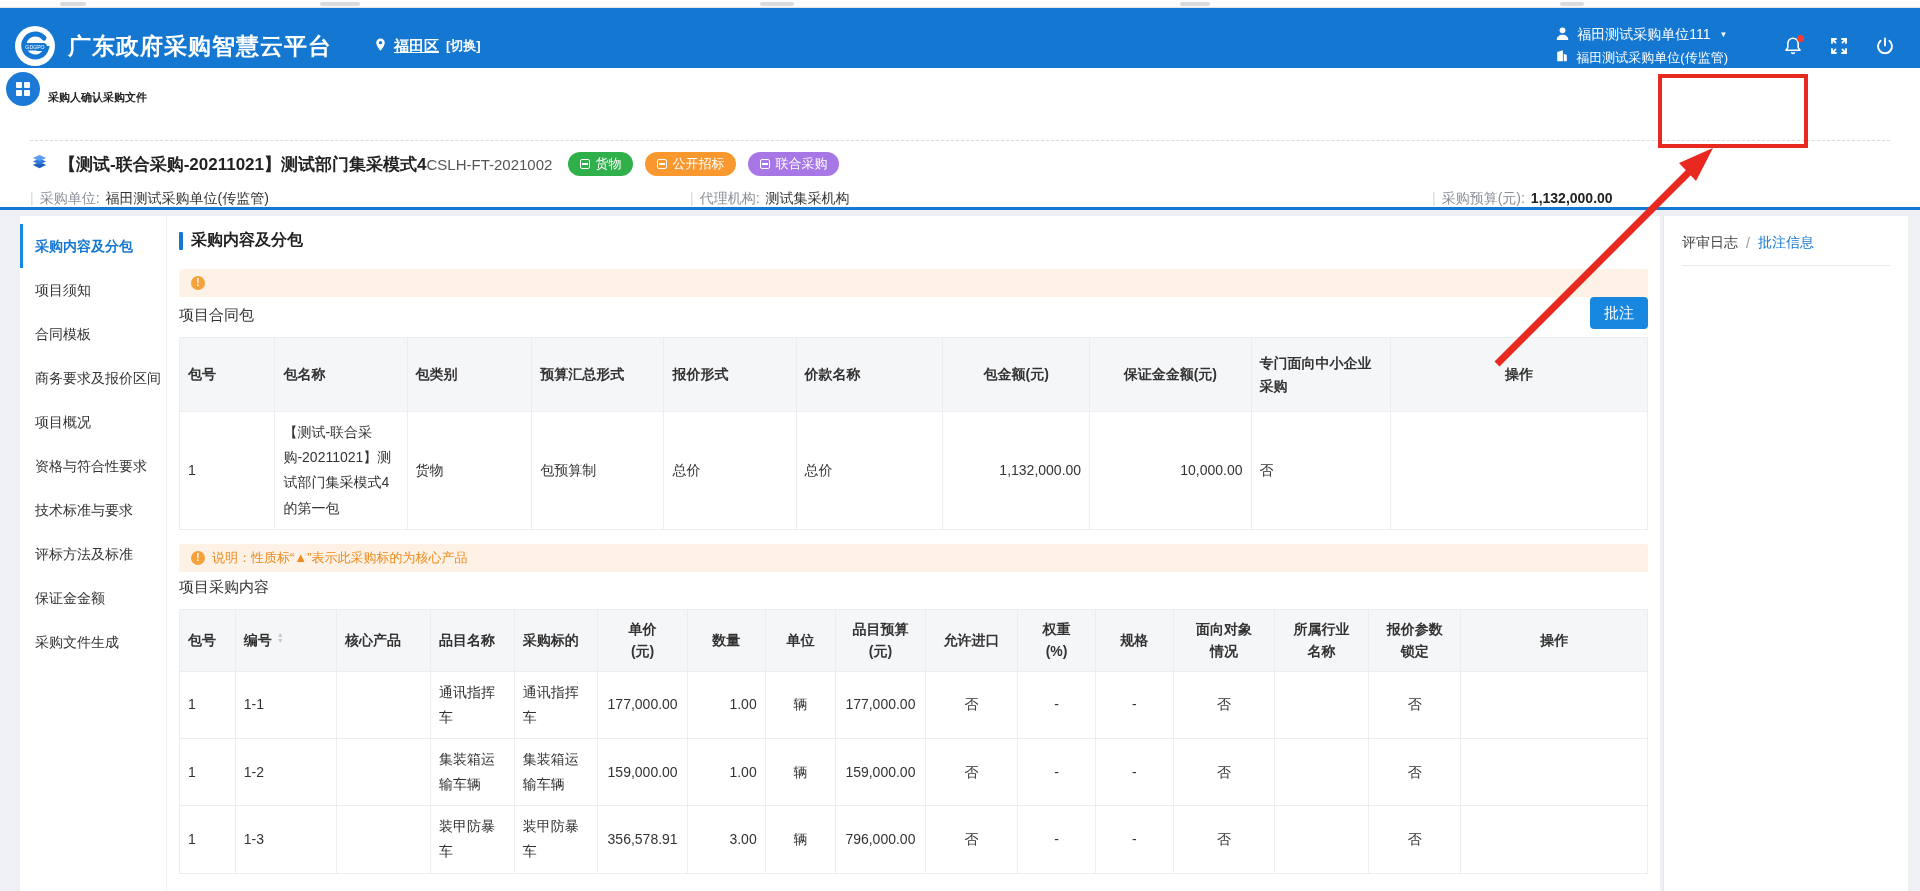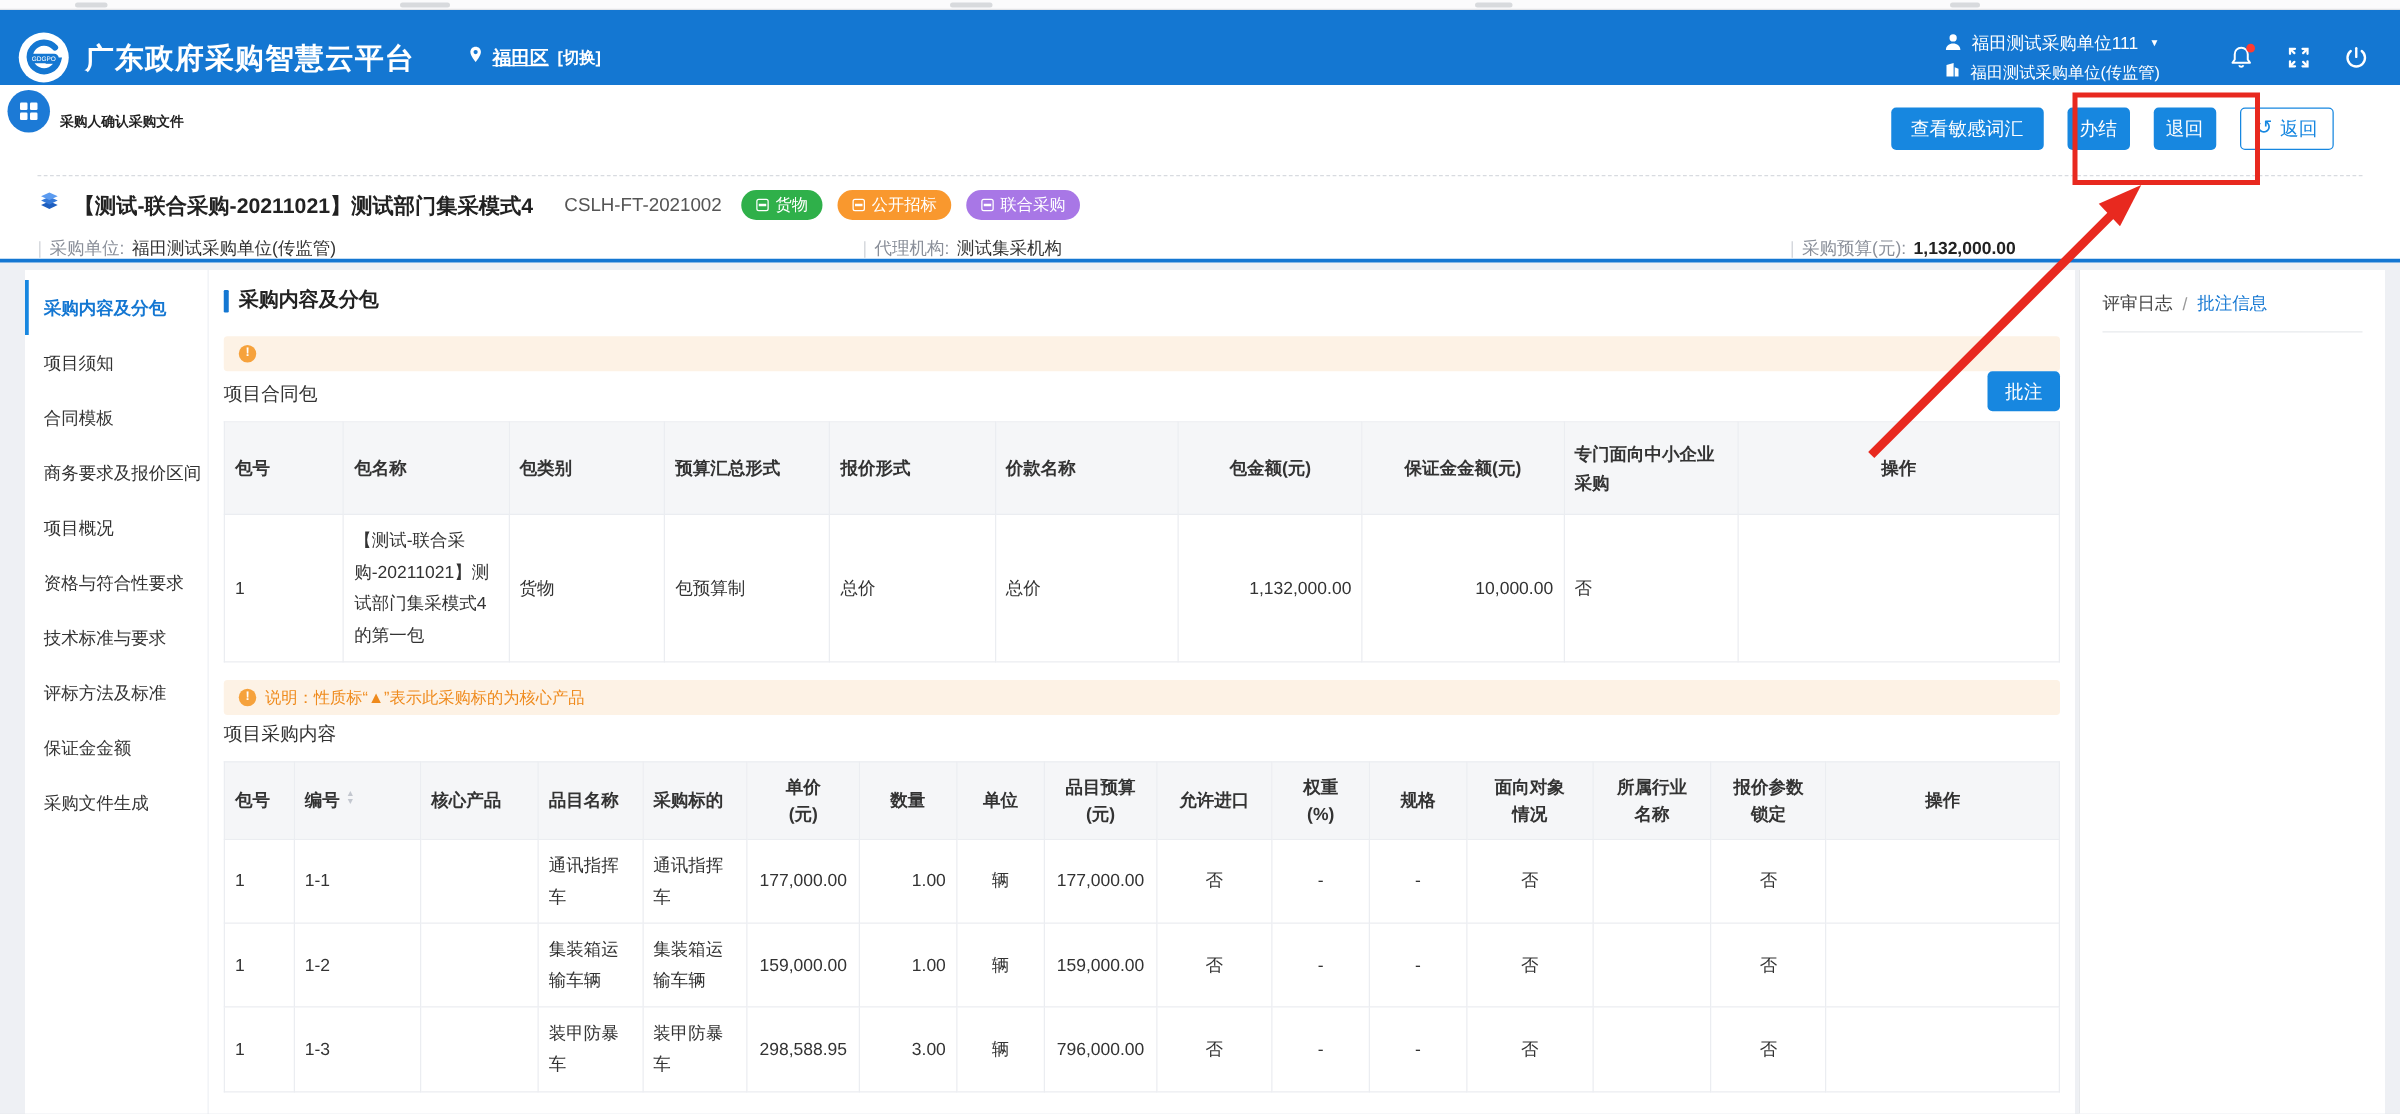--- a/index.html
+++ b/index.html
@@ -32,21 +32,21 @@
   .badge-grid i { background:#fff; border-radius:1px; }
   .page-title { position:absolute; left:48px; top:22px; font-size:11px; font-weight:700; color:#222; }
   .head-actions { position:absolute; right:53px; top:18px; display:flex; gap:19px; }
   .btn { height:34px; border:none; border-radius:4px; background:#1787e0; color:#fff; font-size:15px; padding:0 16px; display:flex; align-items:center; cursor:pointer; font-family:inherit; }
   .btn.sm { padding:0 10px; }
   .btn.plain { background:#fff; border:1px solid #1787e0; color:#1787e0; gap:6px; padding:0 12px; }
   .btn.plain .undo { font-size:16px; line-height:1; }
   .dash-line { position:absolute; top:72px; left:30px; right:30px; border-top:1px dashed #d8dbe0; }
   .project-row { position:absolute; top:84px; left:30px; display:flex; align-items:center; }
   .project-title { font-size:17px; font-weight:700; color:#222; margin-left:10px; }
-  .project-code { font-size:15px; color:#555; margin-left:25px; }
+  .project-code { font-size:15px; color:#555; margin-left:0; }
   .tags { display:flex; gap:12px; margin-left:16px; }
   .tag { height:24px; border-radius:12px; color:#fff; font-size:13px; padding:0 12px; display:flex; align-items:center; gap:5px; }
   .tg-ic { width:10px; height:10px; border:1.5px solid #fff; border-radius:2px; position:relative; }
   .tg-ic:after { content:""; position:absolute; left:1px; right:1px; top:3px; height:1.5px; background:#fff; }
   .info-row { position:absolute; top:122px; left:0; right:0; height:20px; font-size:14px; }
   .seg { position:absolute; display:flex; gap:6px; white-space:nowrap; }
   .seg .bar { color:#d5d8dd; }
   .seg .lbl { color:#8a8f99; }
   .seg .val { color:#333; }
   .seg .val.bold { font-weight:700; color:#222; }
@@ -191,29 +191,20 @@
     <span class="badge">
       <span class="badge-grid">
           <i></i>
           <i></i>
           <i></i>
           <i></i>
         </span>
     </span>
     <h1 class="page-title">采购人确认采购文件</h1>
 
-    <div class="head-actions">
-      <button class="btn">查看敏感词汇</button>
-      <button class="btn sm">办结</button>
-      <button class="btn sm">退回</button>
-      <button class="btn plain">
-        <span class="undo">↺</span>
-        <span>返回</span>
-      </button>
-    </div>
 
     <div class="dash-line"></div>
 
     <div class="project-row">
       <span>
         <svg width="19" height="19" viewBox="0 0 20 20">
           <path d="M10 9.5l7 3.2-7 3.3-7-3.3z" fill="#1e5fc0"></path>
           <path d="M10 5.7l7 3.2-7 3.3-7-3.3z" fill="#3579d8"></path>
           <path d="M10 2l7 3.2-7 3.2-7-3.2z" fill="#5b9bf0"></path>
         </svg>
@@ -389,21 +380,21 @@
             <td></td>
             <td>否</td>
             <td></td>
           </tr>
           <tr>
             <td>1</td>
             <td>1-3</td>
             <td></td>
             <td>装甲防暴车</td>
             <td>装甲防暴车</td>
-            <td>298,588.95</td>
+            <td>356,578.91</td>
             <td>3.00</td>
             <td>辆</td>
             <td>796,000.00</td>
             <td>否</td>
             <td>-</td>
             <td>-</td>
             <td>否</td>
             <td></td>
             <td>否</td>
             <td></td>

